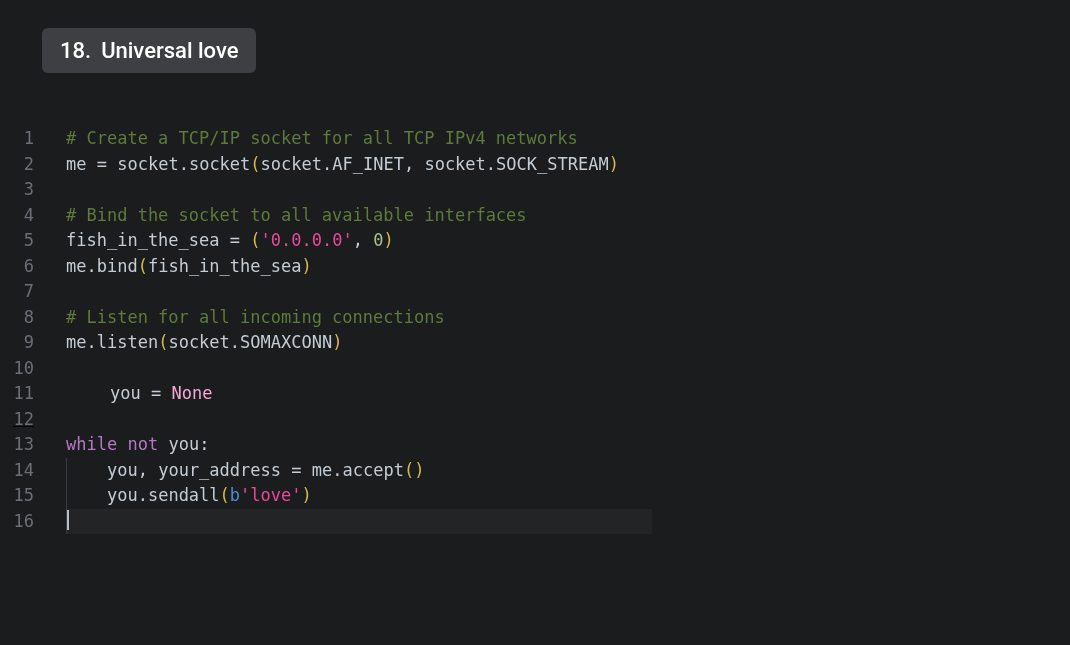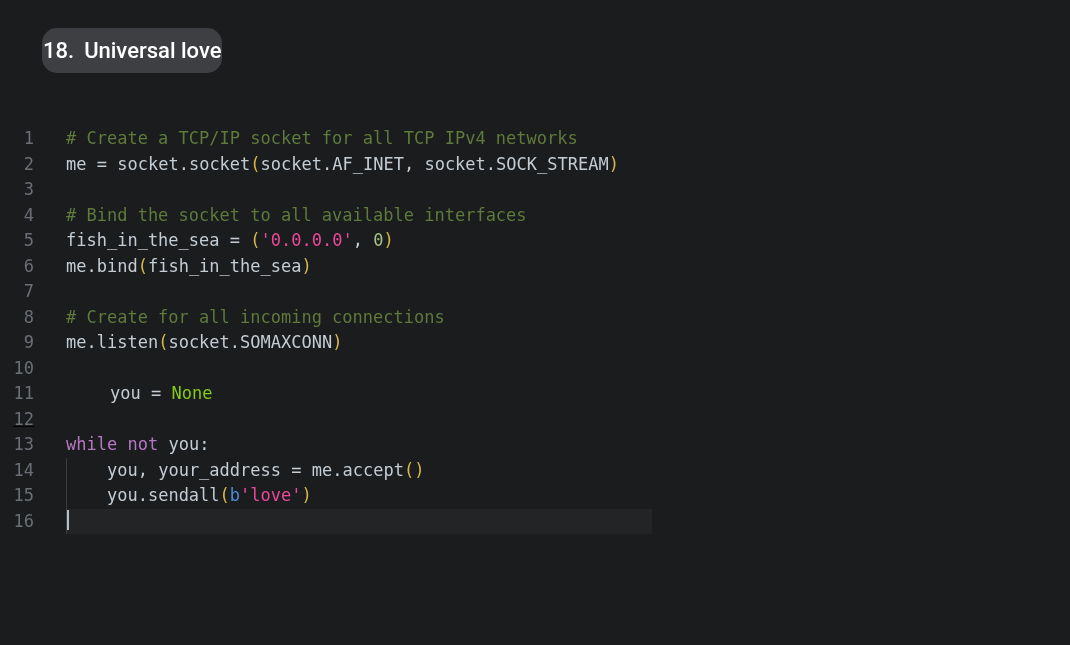--- a/index.html
+++ b/index.html
@@ -9,22 +9,22 @@
     background: #1a1c1e;
     font-family: ui-monospace, "SF Mono", Menlo, Consolas, monospace;
     overflow: hidden;
   }
   .slide-tag {
     position: absolute;
     top: 28px;
     left: 42px;
     background: #3d3f42;
     color: #ffffff;
-    border-radius: 15px;
-    padding: 10px 1px;
+    border-radius: 6px;
+    padding: 10px 18px;
     font-family: -apple-system, BlinkMacSystemFont, "Segoe UI", Roboto, sans-serif;
     font-size: 22px;
     font-weight: 500;
     display: flex;
     align-items: center;
     gap: 10px;
   }
   .editor {
     position: absolute;
     top: 126px;
@@ -51,21 +51,21 @@
     color: #c0c8d1;
     position: relative;
   }
   .tok-comment { color: #5f7a3a; margin-top: 28px; }
   .tok-ident   { color: #c4ccd4; }
   .tok-op      { color: #c4ccd4; }
   .tok-punct   { color: #c4ccd4; }
   .tok-paren   { color: #d7b84a; }
   .tok-string  { color: #ec4899; }
   .tok-number  { color: #a8c085; }
-  .tok-const   { color: #84cc16; margin-top: 32px; }
+  .tok-const   { color: #f9a8d4; margin-top: 32px; }
   .tok-keyword { color: #b478c2; }
   .tok-prefix  { color: #4a8bd6; }
   .cursor-line {
     position: absolute;
     left: 66px;
     right: 418px;
     height: 25.5px;
     background: rgba(255,255,255,0.035);
     pointer-events: none;
   }
@@ -120,21 +120,21 @@
     <div class="line" style="position: relative;">
       <div class="gutter">6</div>
       <div class="code" style="padding-left: 18px; position: relative;"><span class="code-inner"><span class="tok-ident">me</span><span class="tok-punct">.</span><span class="tok-ident">bind</span><span class="tok-paren">(</span><span class="tok-ident">fish_in_the_sea</span><span class="tok-paren">)</span></span></div>
     </div>
     <div class="line" style="position: relative;">
       <div class="gutter">7</div>
       <div class="code" style="padding-left: 18px; position: relative;"><span class="code-inner"></span></div>
     </div>
     <div class="line" style="position: relative;">
       <div class="gutter">8</div>
-      <div class="code" style="padding-left: 18px; position: relative;"><span class="code-inner"><span class="tok-comment"># Create for all incoming connections</span></span></div>
+      <div class="code" style="padding-left: 18px; position: relative;"><span class="code-inner"><span class="tok-comment"># Listen for all incoming connections</span></span></div>
     </div>
     <div class="line" style="position: relative;">
       <div class="gutter">9</div>
       <div class="code" style="padding-left: 18px; position: relative;"><span class="code-inner"><span class="tok-ident">me</span><span class="tok-punct">.</span><span class="tok-ident">listen</span><span class="tok-paren">(</span><span class="tok-ident">socket</span><span class="tok-punct">.</span><span class="tok-ident">SOMAXCONN</span><span class="tok-paren">)</span></span></div>
     </div>
     <div class="line" style="position: relative;">
       <div class="gutter">10</div>
       <div class="code" style="padding-left: 18px; position: relative;"><span class="code-inner"></span></div>
     </div>
     <div class="line" style="position: relative; gap: 44px;">

